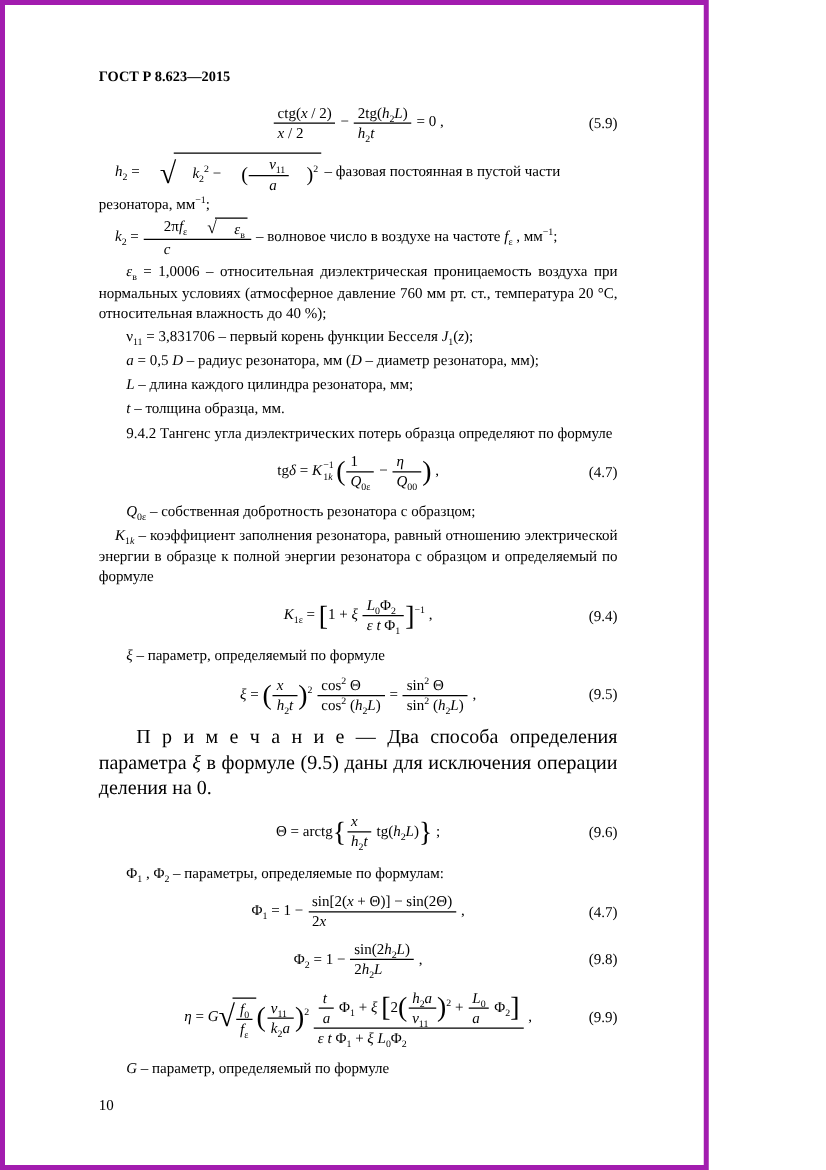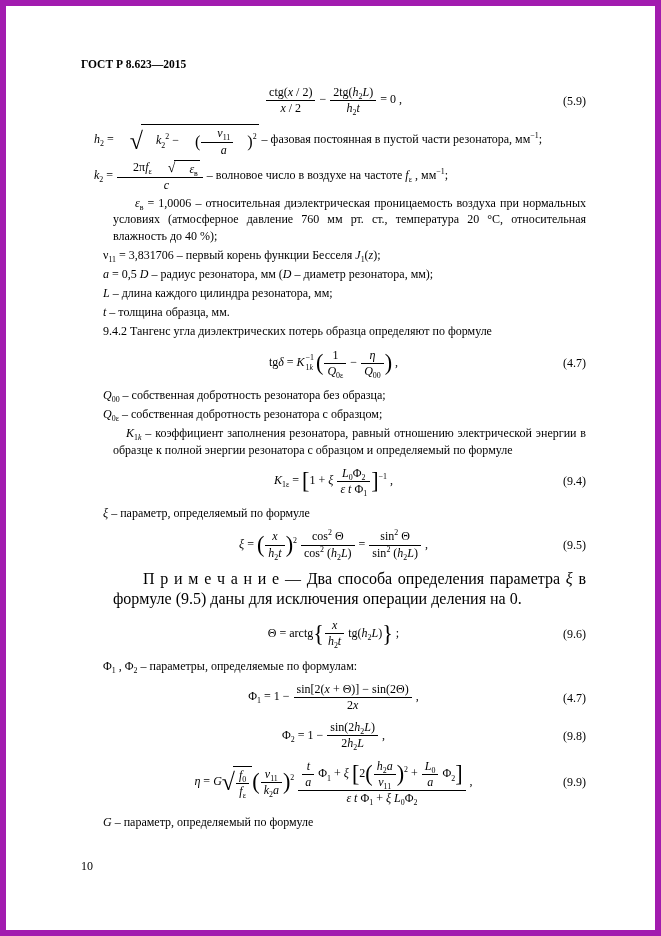--- a/index.html
+++ b/index.html
@@ -1,48 +1,48 @@
 <!DOCTYPE html>
 <html><head>
 <meta charset="utf-8">
 <style>
   html,body{margin:0;padding:0;background:#ffffff;}
   .page{
     position:relative;
-    width:661px;height:936px;
+    width:567px;height:936px;
     box-sizing:border-box;
     background:#fff;
-    border:6px solid #a21caf;
+    border:4px solid #a21caf;
     font-family:"Liberation Serif", serif;
     font-size:12px;color:#000;
     padding:52px 69px 0 75px;
     overflow:hidden;
   }
   .hdr{font-weight:bold;font-size:11.5px;margin:0 0 16px 0;}
   .p{margin:3px 0;line-height:1.35;}
   .ind{text-indent:22px;}
   .ind2{text-indent:13px;}
   .ind3{text-indent:30px;}
-  .just{text-align:justify;margin-left:32px;}
+  .just{text-align:justify;}
   .note{font-size:16px;line-height:1.3;}
   .eq{position:relative;text-align:center;margin:9px 0;padding:0 20px;}
   .eq .eqnum{position:absolute;right:0;top:50%;transform:translateY(-50%);font-size:12px;}
   sub,sup{font-size:66%;line-height:0;}
-  .fr{display:inline-block;vertical-align:middle;text-align:center;line-height:1.1;padding:0 1px;}
+  .fr{display:inline-block;vertical-align:middle;text-align:left;line-height:1.1;padding:0 1px;}
   .fr>.n{display:block;padding:0 3px 1px 3px;}
   .fr>.d{display:block;border-top:1px solid #000;padding:1px 3px 0 3px;}
   .bd{display:inline-block;vertical-align:middle;font-size:185%;line-height:1;font-weight:300;}
   .md{display:inline-block;vertical-align:middle;font-size:135%;line-height:1;}
   .sq{display:inline-flex;align-items:center;vertical-align:middle;}
   .sq>.rad{font-size:200%;line-height:0.75;margin-right:-2px;}
   .sq>.bar{border-top:1px solid #000;padding:2px 2px 0 2px;}
   .sqs>.rad{font-size:115%;line-height:0.9;margin-right:-1px;}
   .ss{display:inline-block;vertical-align:-0.5em;font-size:66%;line-height:1.25;text-align:left;margin:0 2px 0 1px;}
   .ss>span{display:block;}
-  .footer{position:absolute;left:75px;bottom:56px;font-size:12px;}
+  .footer{position:absolute;left:75px;bottom:40px;font-size:12px;}
 </style>
 </head>
 <body>
 
 <div class="page">
 
   <div class="hdr">ГОСТ Р 8.623—2015</div>
 
   <div class="eq">
     <span><span class="fr"><span class="n">ctg(<i>x</i> / 2)</span><span class="d"><i>x</i> / 2</span></span> − <span class="fr"><span class="n">2tg(<i>h</i><sub>2</sub><i>L</i>)</span><span class="d"><i>h</i><sub>2</sub><i>t</i></span></span> = 0 ,</span>
@@ -62,21 +62,20 @@
   <div class="p ind"><i>a</i> = 0,5 <i>D</i> – радиус резонатора, мм (<i>D</i> – диаметр резонатора, мм);</div>
   <div class="p ind"><i>L</i> – длина каждого цилиндра резонатора, мм;</div>
   <div class="p ind"><i>t</i> – толщина образца, мм.</div>
   <div class="p ind">9.4.2 Тангенс угла диэлектрических потерь  образца определяют по формуле</div>
 
   <div class="eq">
     <span>tg<i>δ</i> = <i>K</i><span class="ss"><span>−1</span><span>1<i>k</i></span></span><span class="bd">(</span><span class="fr"><span class="n">1</span><span class="d"><i>Q</i><sub>0ε</sub></span></span> − <span class="fr"><span class="n"><i>η</i></span><span class="d"><i>Q</i><sub>00</sub></span></span><span class="bd">)</span> ,</span>
     <span class="eqnum">(4.7)</span>
   </div>
 
-  <div class="p ind"><i>Q</i><sub>00</sub> –  собственная добротность резонатора без образца;</div>
   <div class="p ind"><i>Q</i><sub>0ε</sub> – собственная добротность резонатора с образцом;</div>
   <div class="p ind2 just"><i>K</i><sub>1<i>k</i></sub> –  коэффициент заполнения резонатора, равный отношению электрической  энергии в образце к полной энергии резонатора с образцом и определяемый по формуле</div>
 
   <div class="eq">
     <span><i>K</i><sub>1ε</sub> = <span class="bd">[</span>1 + <i>ξ</i> <span class="fr"><span class="n"><i>L</i><sub>0</sub>Φ<sub>2</sub></span><span class="d"><i>ε</i> <i>t</i> Φ<sub>1</sub></span></span><span class="bd">]</span><sup>−1</sup> ,</span>
     <span class="eqnum">(9.4)</span>
   </div>
 
   <div class="p ind"><i>ξ</i> – параметр, определяемый по формуле</div>
 

